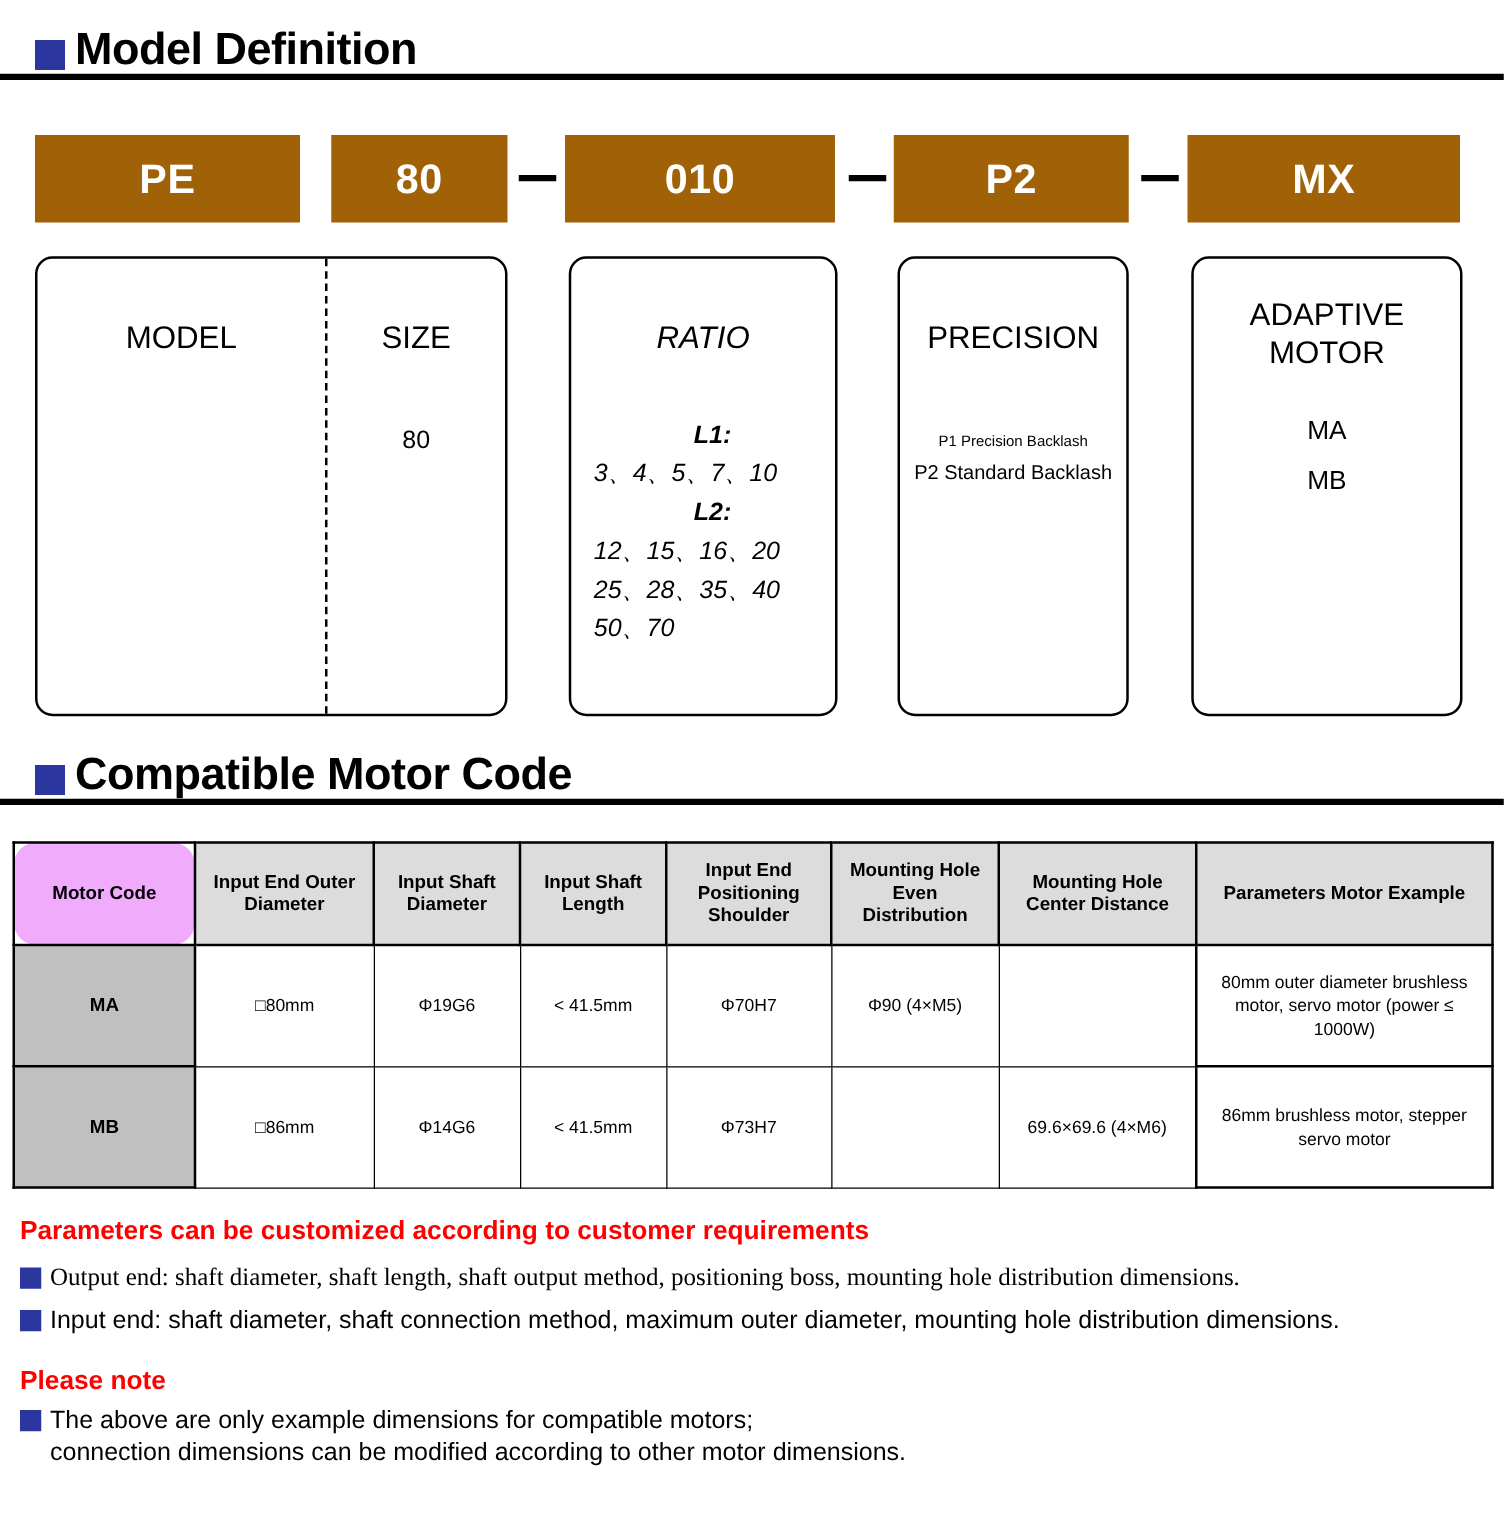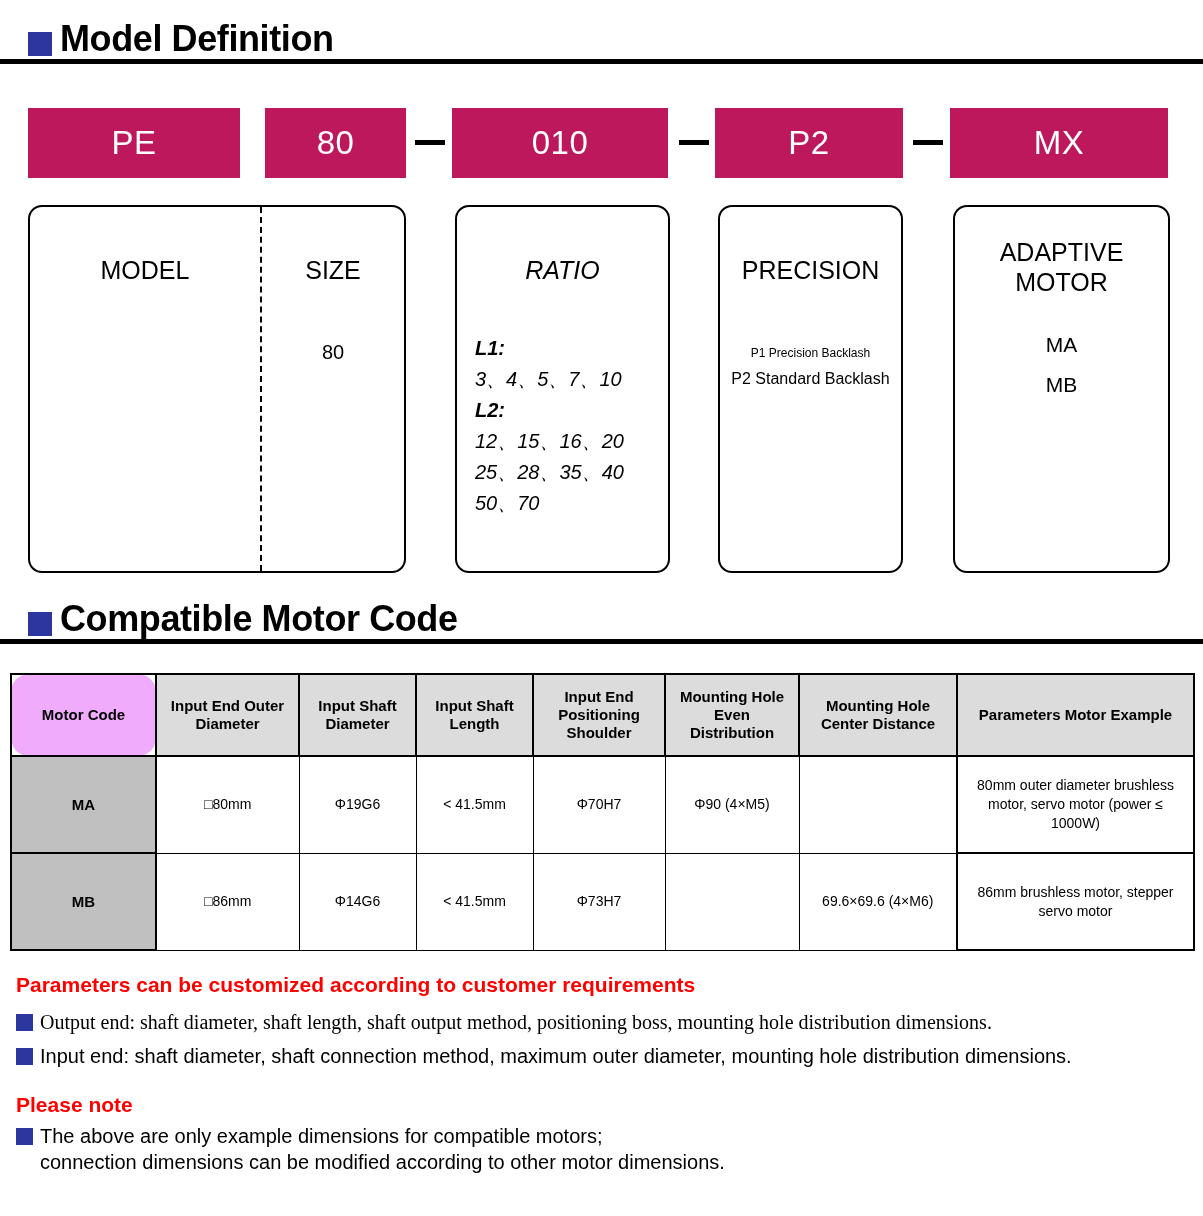--- a/index.html
+++ b/index.html
@@ -46,23 +46,23 @@
     left: 0;
     bottom: 0;
     width: 1203px;
     height: 5px;
     background: #000;
   }
 
   
   .code-box {
     position: absolute;
-    background: #be185d;
+    background: #a16207;
     color: #fff;
-    font-weight: normal;
+    font-weight: bold;
     font-size: 33px;
     display: flex;
     align-items: center;
     justify-content: center;
     letter-spacing: 0.5px;
   }
   .dash {
     position: absolute;
     height: 5px;
     background: #000;
@@ -96,20 +96,21 @@
   }
   .card-body {
     font-size: 20px;
     line-height: 31px;
   }
   .card-body.left {
     text-align: left;
   }
   .bold {
     font-weight: bold;
+    text-align: center;
   }
 
   
   .tbl {
     position: absolute;
     border-collapse: collapse;
     table-layout: fixed;
     font-size: 14px;
   }
   .tbl th, .tbl td {

